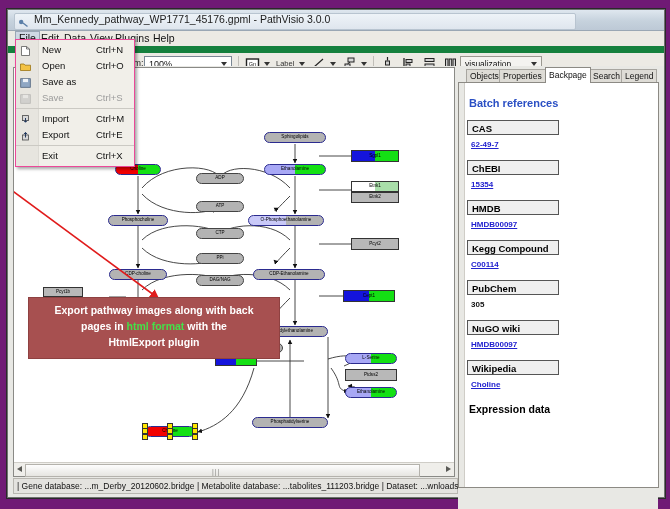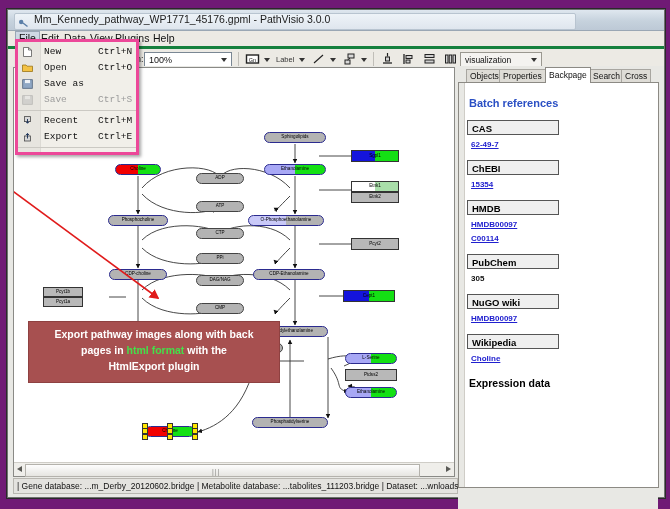--- a/index.html
+++ b/index.html
@@ -11,21 +11,21 @@
        border:1px solid #6f6f6f;box-shadow:0 0 0 1px #2a2a2a;}
   .titlebar{position:relative;height:20px;
       background:linear-gradient(#dfe7ef,#c6d2dd 55%,#bdc9d6);
       border-bottom:1px solid #9aa7b4;}
   .titlebar .tcap{position:absolute;left:6px;top:3px;width:560px;height:15px;
       background:linear-gradient(#eef3f8,#dfe6ee);border:1px solid #b8c4d0;border-radius:2px;}
   .tl-icon{position:absolute;left:10px;top:5px;width:11px;height:11px;}
   .ttext{position:absolute;left:26px;top:3px;font-size:10.5px;color:#1a1a1a;white-space:nowrap;}
 
   
-  .menubar{position:relative;height:15px;background:#eceae4;border-bottom:3px solid #15803d;}
+  .menubar{position:relative;height:15px;background:#eceae4;border-bottom:7px solid #15803d;}
   .menubar .mi{position:absolute;top:1px;font-size:10.5px;color:#111;padding:0 3px;line-height:13px;}
   .menubar .mi.sel{background:#cfd8e4;border:1px solid #9aa7b6;top:0;line-height:13px;}
 
   
   .toolbar{position:relative;height:20px;background:#eceae4;border-bottom:1px solid #c9c7c1;}
   .tb-label{position:absolute;font-size:9px;color:#222;top:5px;}
   .zoombox{position:absolute;left:136px;top:3px;width:86px;height:14px;background:#fff;
      border:1px solid #7a8794;font-size:9px;color:#111;text-align:center;}
   .zoombox span{position:absolute;left:4px;top:2px;}
   .zoombox .arrow{position:absolute;right:4px;top:5px;width:0;height:0;
@@ -72,40 +72,40 @@
   .rcontent{position:absolute;left:8px;top:0;width:185px;}
   .xref-title{font-size:11px;font-weight:bold;color:#2a4fc4;margin:14px 0 0 2px;}
   .xbox{margin-top:11px;width:92px;height:15px;background:#efefef;border:1px solid #555;
       font-size:9.5px;font-weight:bold;color:#000;line-height:15px;padding-left:4px;box-sizing:border-box;}
   .xval{margin-top:5px;padding-left:4px;font-size:8px;color:#2020cf;text-decoration:underline;font-weight:bold;}
   .xval.plain{color:#111;text-decoration:none;font-weight:bold;}
   .expr{margin-top:14px;padding-left:2px;font-size:10.5px;font-weight:bold;color:#000;}
 
   
   .filemenu{position:absolute;left:7px;top:29px;width:118px;background:#f1efe9;
-     border:3px solid #ec4899;box-shadow:2px 2px 3px rgba(0,0,0,.35);z-index:40;font-family:Liberation Mono, monospace;}
+     border:1px solid #ec4899;box-shadow:2px 2px 3px rgba(0,0,0,.35);z-index:40;}
   .fm-gutter{position:absolute;left:0;top:0;width:22px;height:100%;background:#e7e5df;border-right:1px solid #dcdad4;}
   .fm-item{position:relative;height:16px;font-size:9.5px;color:#111;line-height:16px;}
   .fm-item .lab{position:absolute;left:26px;top:0;}
   .fm-item .acc{position:absolute;left:80px;top:0;}
   .fm-item.disabled .lab,.fm-item.disabled .acc{color:#9c9c9c;}
   .fm-item .gi{position:absolute;left:4px;top:3px;width:11px;height:10px;}
   .fm-sep{height:1px;background:#cbc9c3;margin:2px 0;}
   .fm-item .submark{position:absolute;right:5px;top:5px;width:0;height:0;
      border-top:3px solid transparent;border-bottom:3px solid transparent;border-left:4px solid #333;}
   .fm-item.hl{outline:2px solid #e01b1b;background:#eceae4;z-index:3;}
 
   
   .node{position:absolute;box-sizing:border-box;display:flex;align-items:center;justify-content:center;
      font-size:4.6px;color:#000;text-align:center;line-height:1.05;overflow:hidden;white-space:nowrap;}
   .metab{border:1.2px solid #2b2b8f;border-radius:7px;background:#b3b3b3;}
   .cofac{border:1.2px solid #444;border-radius:7px;background:#b3b3b3;}
   .gene{border:1.2px solid #333;background:#b8b8b8;}
   .redbox{position:absolute;background:#a75050;border:1px solid #8e4141;color:#fff;
-     font-weight:bold;text-align:center;z-index:20;margin-top:24px;}
+     font-weight:bold;text-align:center;z-index:20;}
   .sel-handle{position:absolute;width:4px;height:4px;background:#ffe600;border:1px solid #333;z-index:26;}
 </style>
 </head>
 <body>
 
 <div id="root">
 
   <div class="win">
 
     <div class="titlebar">
@@ -382,33 +382,34 @@
       </div>
 
       <div class="statusbar">| Gene database: ...m_Derby_20120602.bridge | Metabolite database: ...tabolites_111203.bridge | Dataset: ...wnloads\trans-meta.pgex</div>
 
       <div class="rpanel">
         <div class="rtabs">
           <div class="rtab" style="left:8px;">Objects</div>
           <div class="rtab" style="left:41px;">Properties</div>
           <div class="rtab active" style="left:87px;">Backpage</div>
           <div class="rtab" style="left:131px;">Search</div>
-          <div class="rtab" style="left:163px;">Cross</div>
+          <div class="rtab" style="left:163px;">Legend</div>
         </div>
         <div class="rbody">
           <div class="rvgrip"></div>
           <div class="rcontent">
             <div class="xref-title">Batch references</div>
             <div id="xref-list">
                 <div class="xbox">CAS</div>
                 <div class="xval">62-49-7</div>
                 <div class="xbox">ChEBI</div>
                 <div class="xval">15354</div>
                 <div class="xbox">HMDB</div>
                 <div class="xval">HMDB00097</div>
+                <div class="xbox">Kegg Compound</div>
                 <div class="xval">C00114</div>
                 <div class="xbox">PubChem</div>
                 <div class="xval plain">305</div>
                 <div class="xbox">NuGO wiki</div>
                 <div class="xval">HMDB00097</div>
                 <div class="xbox">Wikipedia</div>
                 <div class="xval">Choline</div>
               </div>
             <div class="expr">Expression data</div>
           </div>
@@ -450,29 +451,33 @@
               </svg></span>
             <span class="lab">Save</span>
             <span class="acc">Ctrl+S</span>
           </div>
           <div class="fm-sep"></div>
           <div class="fm-item">
             <span class="gi"><svg width="11" height="10" viewBox="0 0 11 10">
                 <rect x="2.5" y="0.6" width="6" height="5" fill="#d8d8d8" stroke="#4a4a4a" stroke-width="0.8"></rect>
                 <path d="M5.5 3 v4 M3.8 5.6 L5.5 7.3 L7.2 5.6" stroke="#243a5e" stroke-width="1" fill="none"></path>
               </svg></span>
-            <span class="lab">Recent</span>
+            <span class="lab">Import</span>
             <span class="acc">Ctrl+M</span>
           </div>
           <div class="fm-item">
             <span class="gi"><svg width="11" height="10" viewBox="0 0 11 10">
                 <rect x="2.5" y="4" width="6" height="5" fill="#d8d8d8" stroke="#4a4a4a" stroke-width="0.8"></rect>
                 <path d="M5.5 6.5 v-5 M3.8 3.2 L5.5 1.4 L7.2 3.2" stroke="#243a5e" stroke-width="1" fill="none"></path>
               </svg></span>
             <span class="lab">Export</span>
             <span class="acc">Ctrl+E</span>
           </div>
           <div class="fm-sep"></div>
+          <div class="fm-item">
+            <span class="lab">Exit</span>
+            <span class="acc">Ctrl+X</span>
+          </div>
         </div>
     </div>
 
   </div>
 </div>
 
 </body></html>

